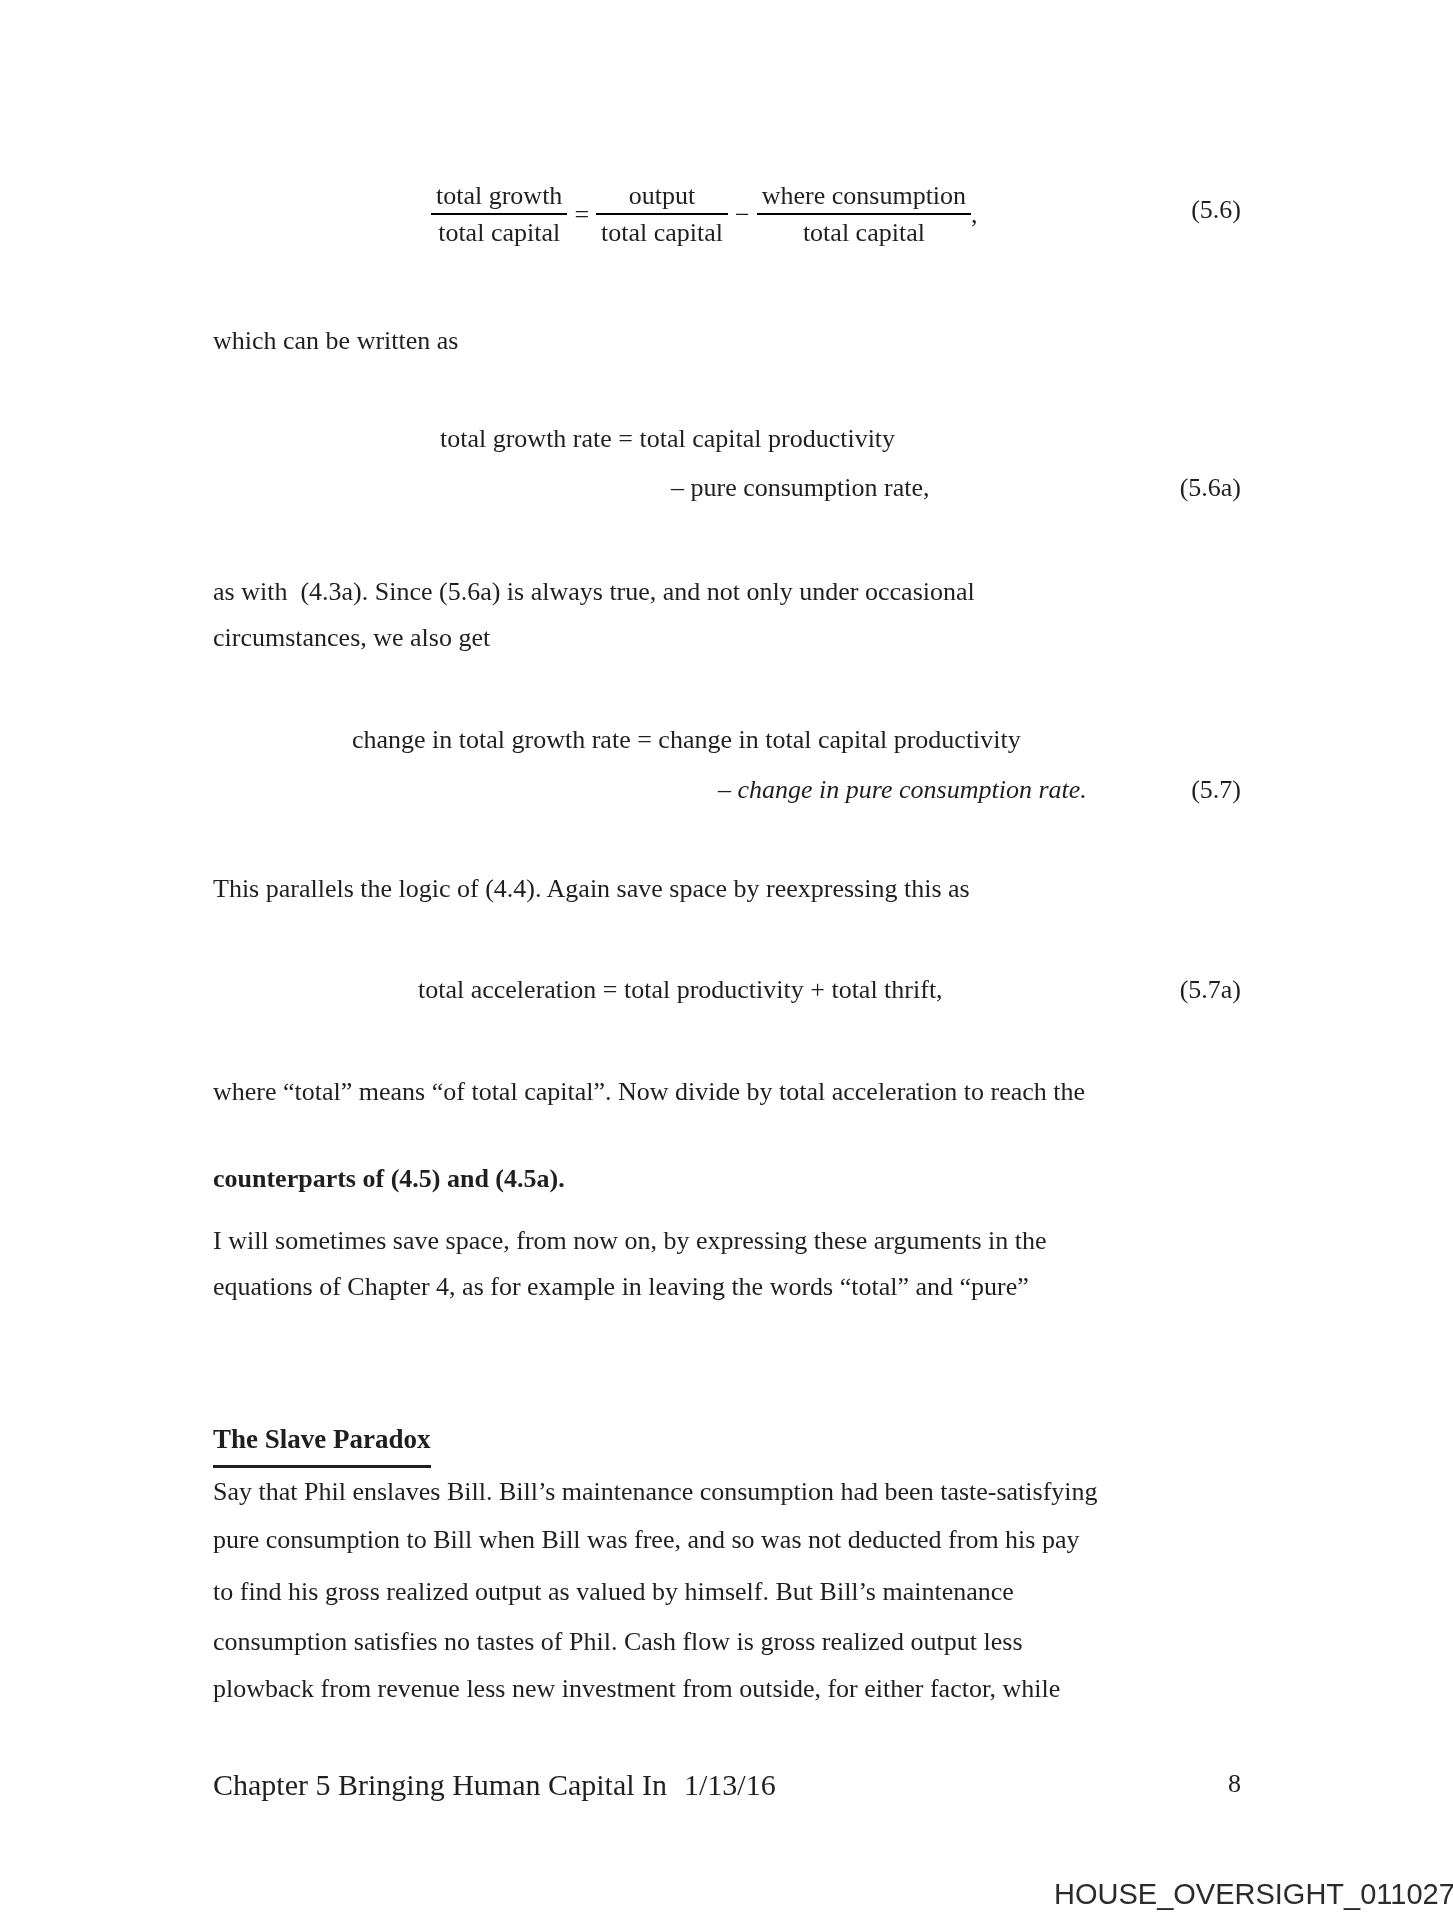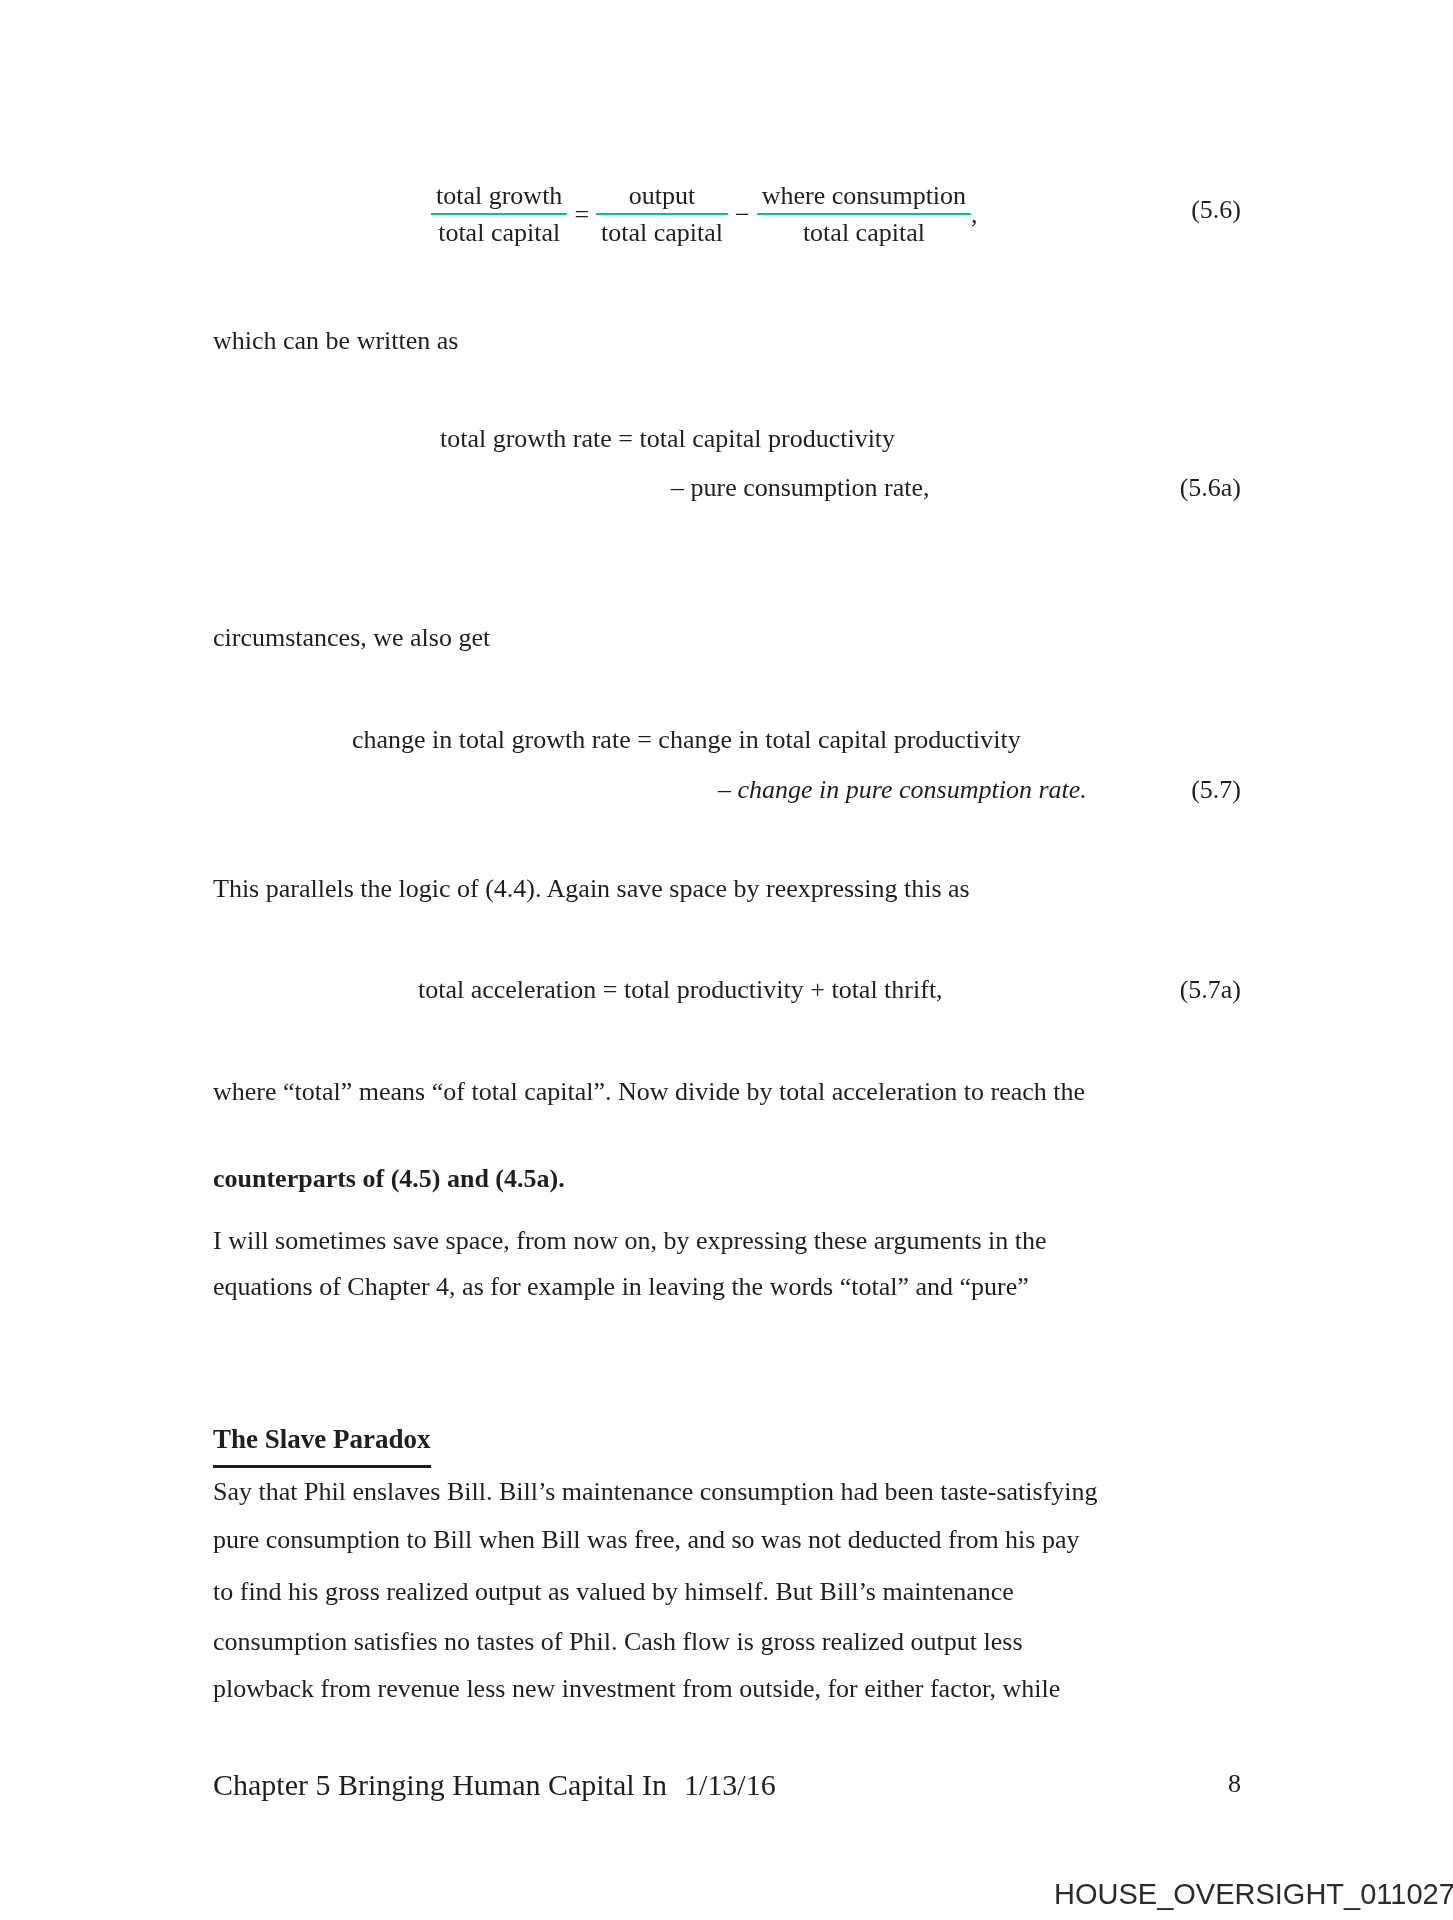--- a/index.html
+++ b/index.html
@@ -18,21 +18,21 @@
     font-size:26px;
     line-height:30px;
   }
   .eq-row{
     position:absolute;
     display:flex;
     align-items:center;
     font-size:26px;
   }
   .frac{display:inline-block;text-align:center;}
-  .frac .num{display:block;line-height:32px;padding:0 5px 1px;border-bottom:2px solid #14b8a6;}
+  .frac .num{display:block;line-height:32px;padding:0 5px 1px;border-bottom:2px solid #000000;}
   .frac .den{display:block;line-height:32px;padding:2px 5px 0;}
   .op{margin:0 7px;}
   .eqnum{position:absolute;right:212px;font-size:26px;line-height:30px;white-space:pre;}
   .heading{
     position:absolute;
     font-size:27px;
     font-weight:bold;
     line-height:30px;
     white-space:pre;
     border-bottom:3px solid #1f1f1f;
@@ -70,20 +70,21 @@
     <span>,</span>
   </div>
   <div class="eqnum" style="top:195px;">(5.6)</div>
 
   <div class="line" style="left:213px;top:326px;">which can be written as</div>
 
   <div class="line" style="left:440px;top:424px;">total growth rate = total capital productivity</div>
   <div class="line" style="left:671px;top:473px;">– pure consumption rate,</div>
   <div class="eqnum" style="top:473px;text-align:right;">(5.6a)</div>
 
+  <div class="line" style="left:213px;top:577px;">as with  (4.3a). Since (5.6a) is always true, and not only under occasional</div>
   <div class="line" style="left:213px;top:623px;">circumstances, we also get</div>
 
   <div class="line" style="left:352px;top:725px;">change in total growth rate = change in total capital productivity</div>
   <div class="line" style="left:718px;top:775px;font-style:italic;">– change in pure consumption rate.</div>
   <div class="eqnum" style="top:775px;">(5.7)</div>
 
   <div class="line" style="left:213px;top:874px;">This parallels the logic of (4.4). Again save space by reexpressing this as</div>
 
   <div class="line" style="left:418px;top:975px;">total acceleration = total productivity + total thrift,</div>
   <div class="eqnum" style="top:975px;">(5.7a)</div>

